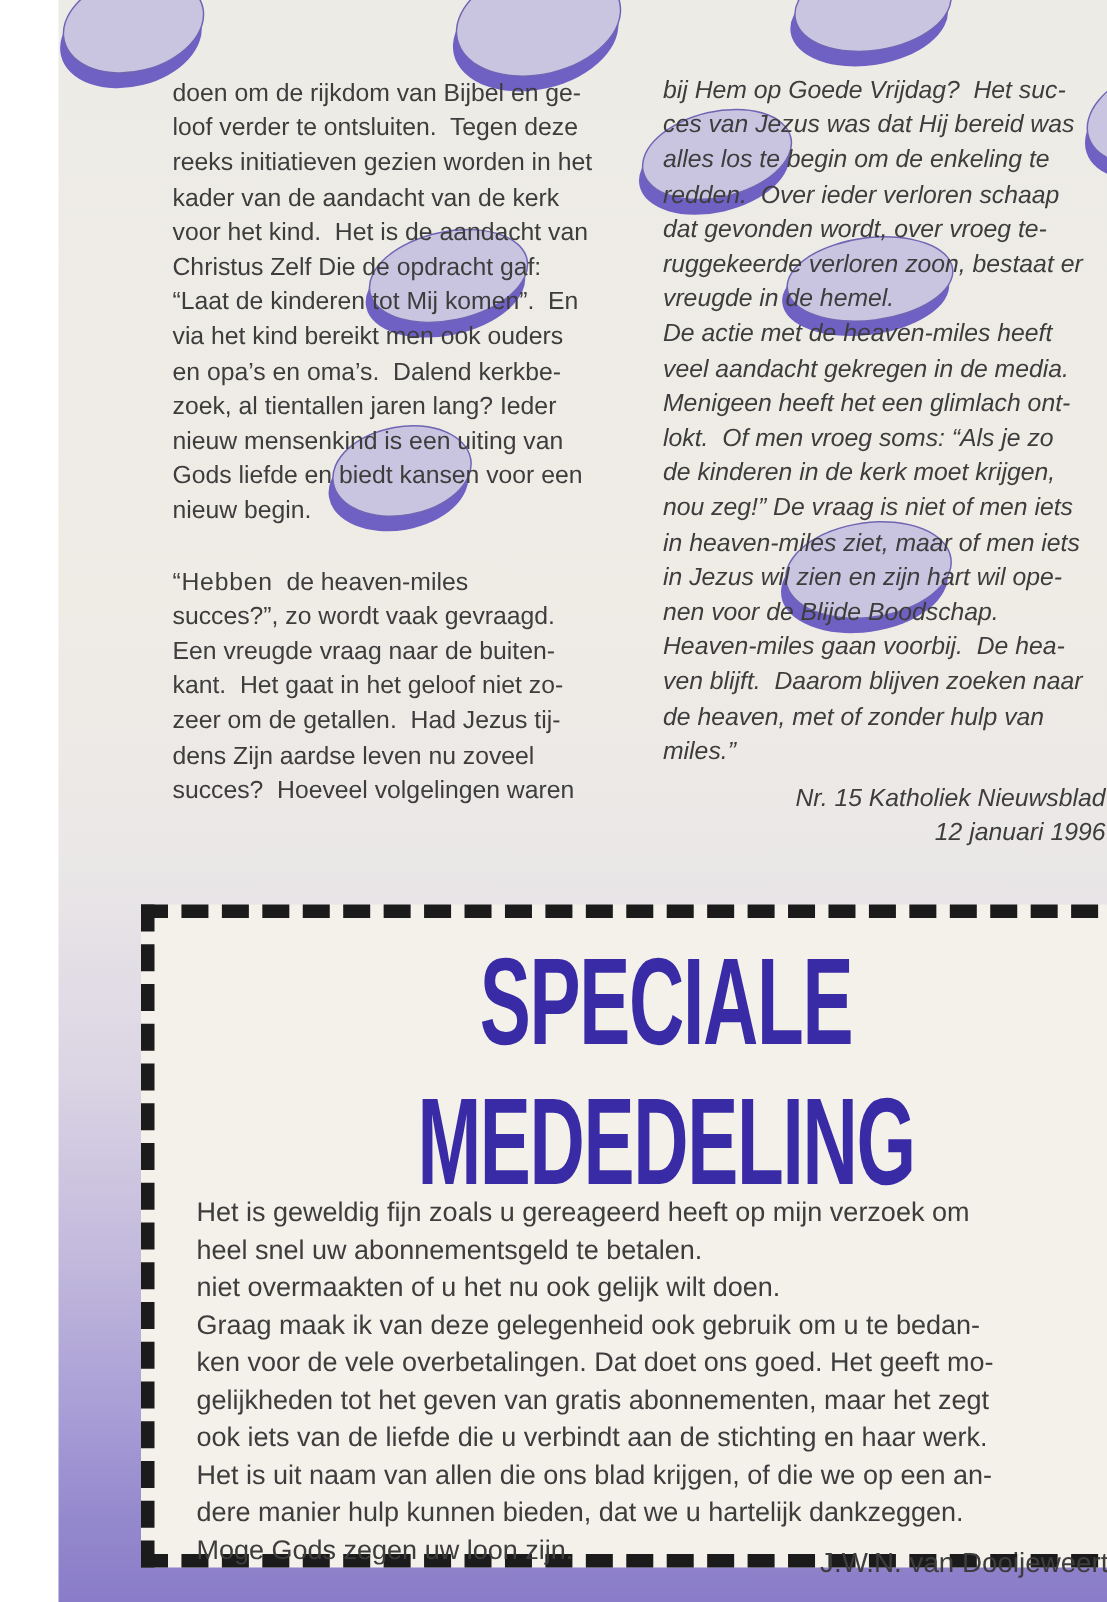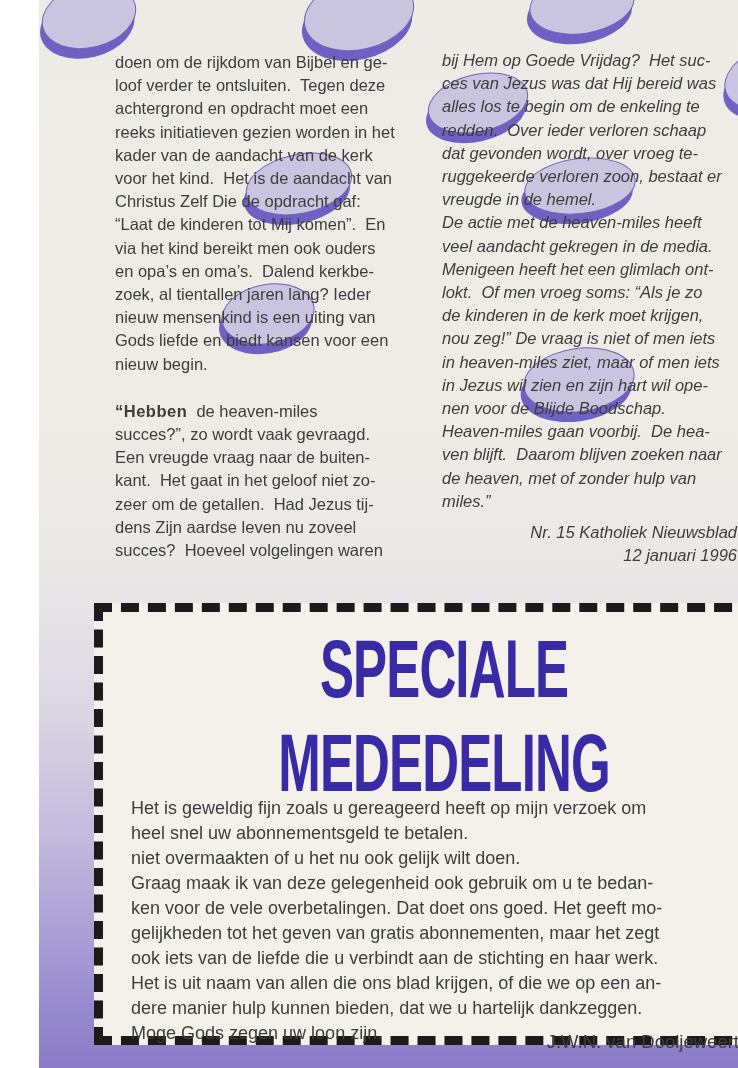--- a/index.html
+++ b/index.html
@@ -20,21 +20,21 @@
   .coin::before{content:"";position:absolute;left:-4px;right:4px;top:9px;bottom:-9px;
     background:#6f60c3;border-radius:50%;}
   .coin::after{content:"";position:absolute;inset:0;background:#c9c5e0;
     border:1.5px solid #7065b4;border-radius:50%;}
   
   .col{position:absolute;z-index:2;font-size:16.5px;line-height:23.2px;}
   .line{white-space:pre;}
   .col-left{left:76px;top:51px;width:300px;}
   .col-right{left:403px;top:49px;width:300px;font-style:italic;}
   .para2{margin-top:24px;}
-  .bold-lead{font-weight:bold;letter-spacing:0.5px;}
+  .bold-lead{font-weight:normal;letter-spacing:0.5px;}
   .attribution{margin-top:8px;text-align:right;padding-right:5px;}
   
   .announcement-box{
     position:absolute;z-index:3;
     left:55px;top:603px;width:692px;height:442px;
     box-sizing:border-box;
     border:9px dashed #1b1b1b;
     background:#f4f1eb;
     padding:0 20px 0 28px;
   }
@@ -65,21 +65,20 @@
   <div class="coin" style="left:206px;top:154px;width:108px;height:60px;--rot:-12deg"></div>
   <div class="coin" style="left:182px;top:284px;width:94px;height:60px;--rot:-10deg"></div>
   <div class="coin" style="left:388px;top:74px;width:102px;height:58px;--rot:-13deg"></div>
   <div class="coin" style="left:485px;top:158px;width:112px;height:56px;--rot:-7deg"></div>
   <div class="coin" style="left:484px;top:348px;width:112px;height:64px;--rot:-8deg"></div>
 
   <div class="col col-left">
     <div>
         <div class="line">doen om de rijkdom van Bijbel en ge-</div>
         <div class="line">loof verder te ontsluiten.  Tegen deze</div>
-        <div class="line">achtergrond en opdracht moet een</div>
         <div class="line">reeks initiatieven gezien worden in het</div>
         <div class="line">kader van de aandacht van de kerk</div>
         <div class="line">voor het kind.  Het is de aandacht van</div>
         <div class="line">Christus Zelf Die de opdracht gaf:</div>
         <div class="line">“Laat de kinderen tot Mij komen”.  En</div>
         <div class="line">via het kind bereikt men ook ouders</div>
         <div class="line">en opa’s en oma’s.  Dalend kerkbe-</div>
         <div class="line">zoek, al tientallen jaren lang? Ieder</div>
         <div class="line">nieuw mensenkind is een uiting van</div>
         <div class="line">Gods liefde en biedt kansen voor een</div>

